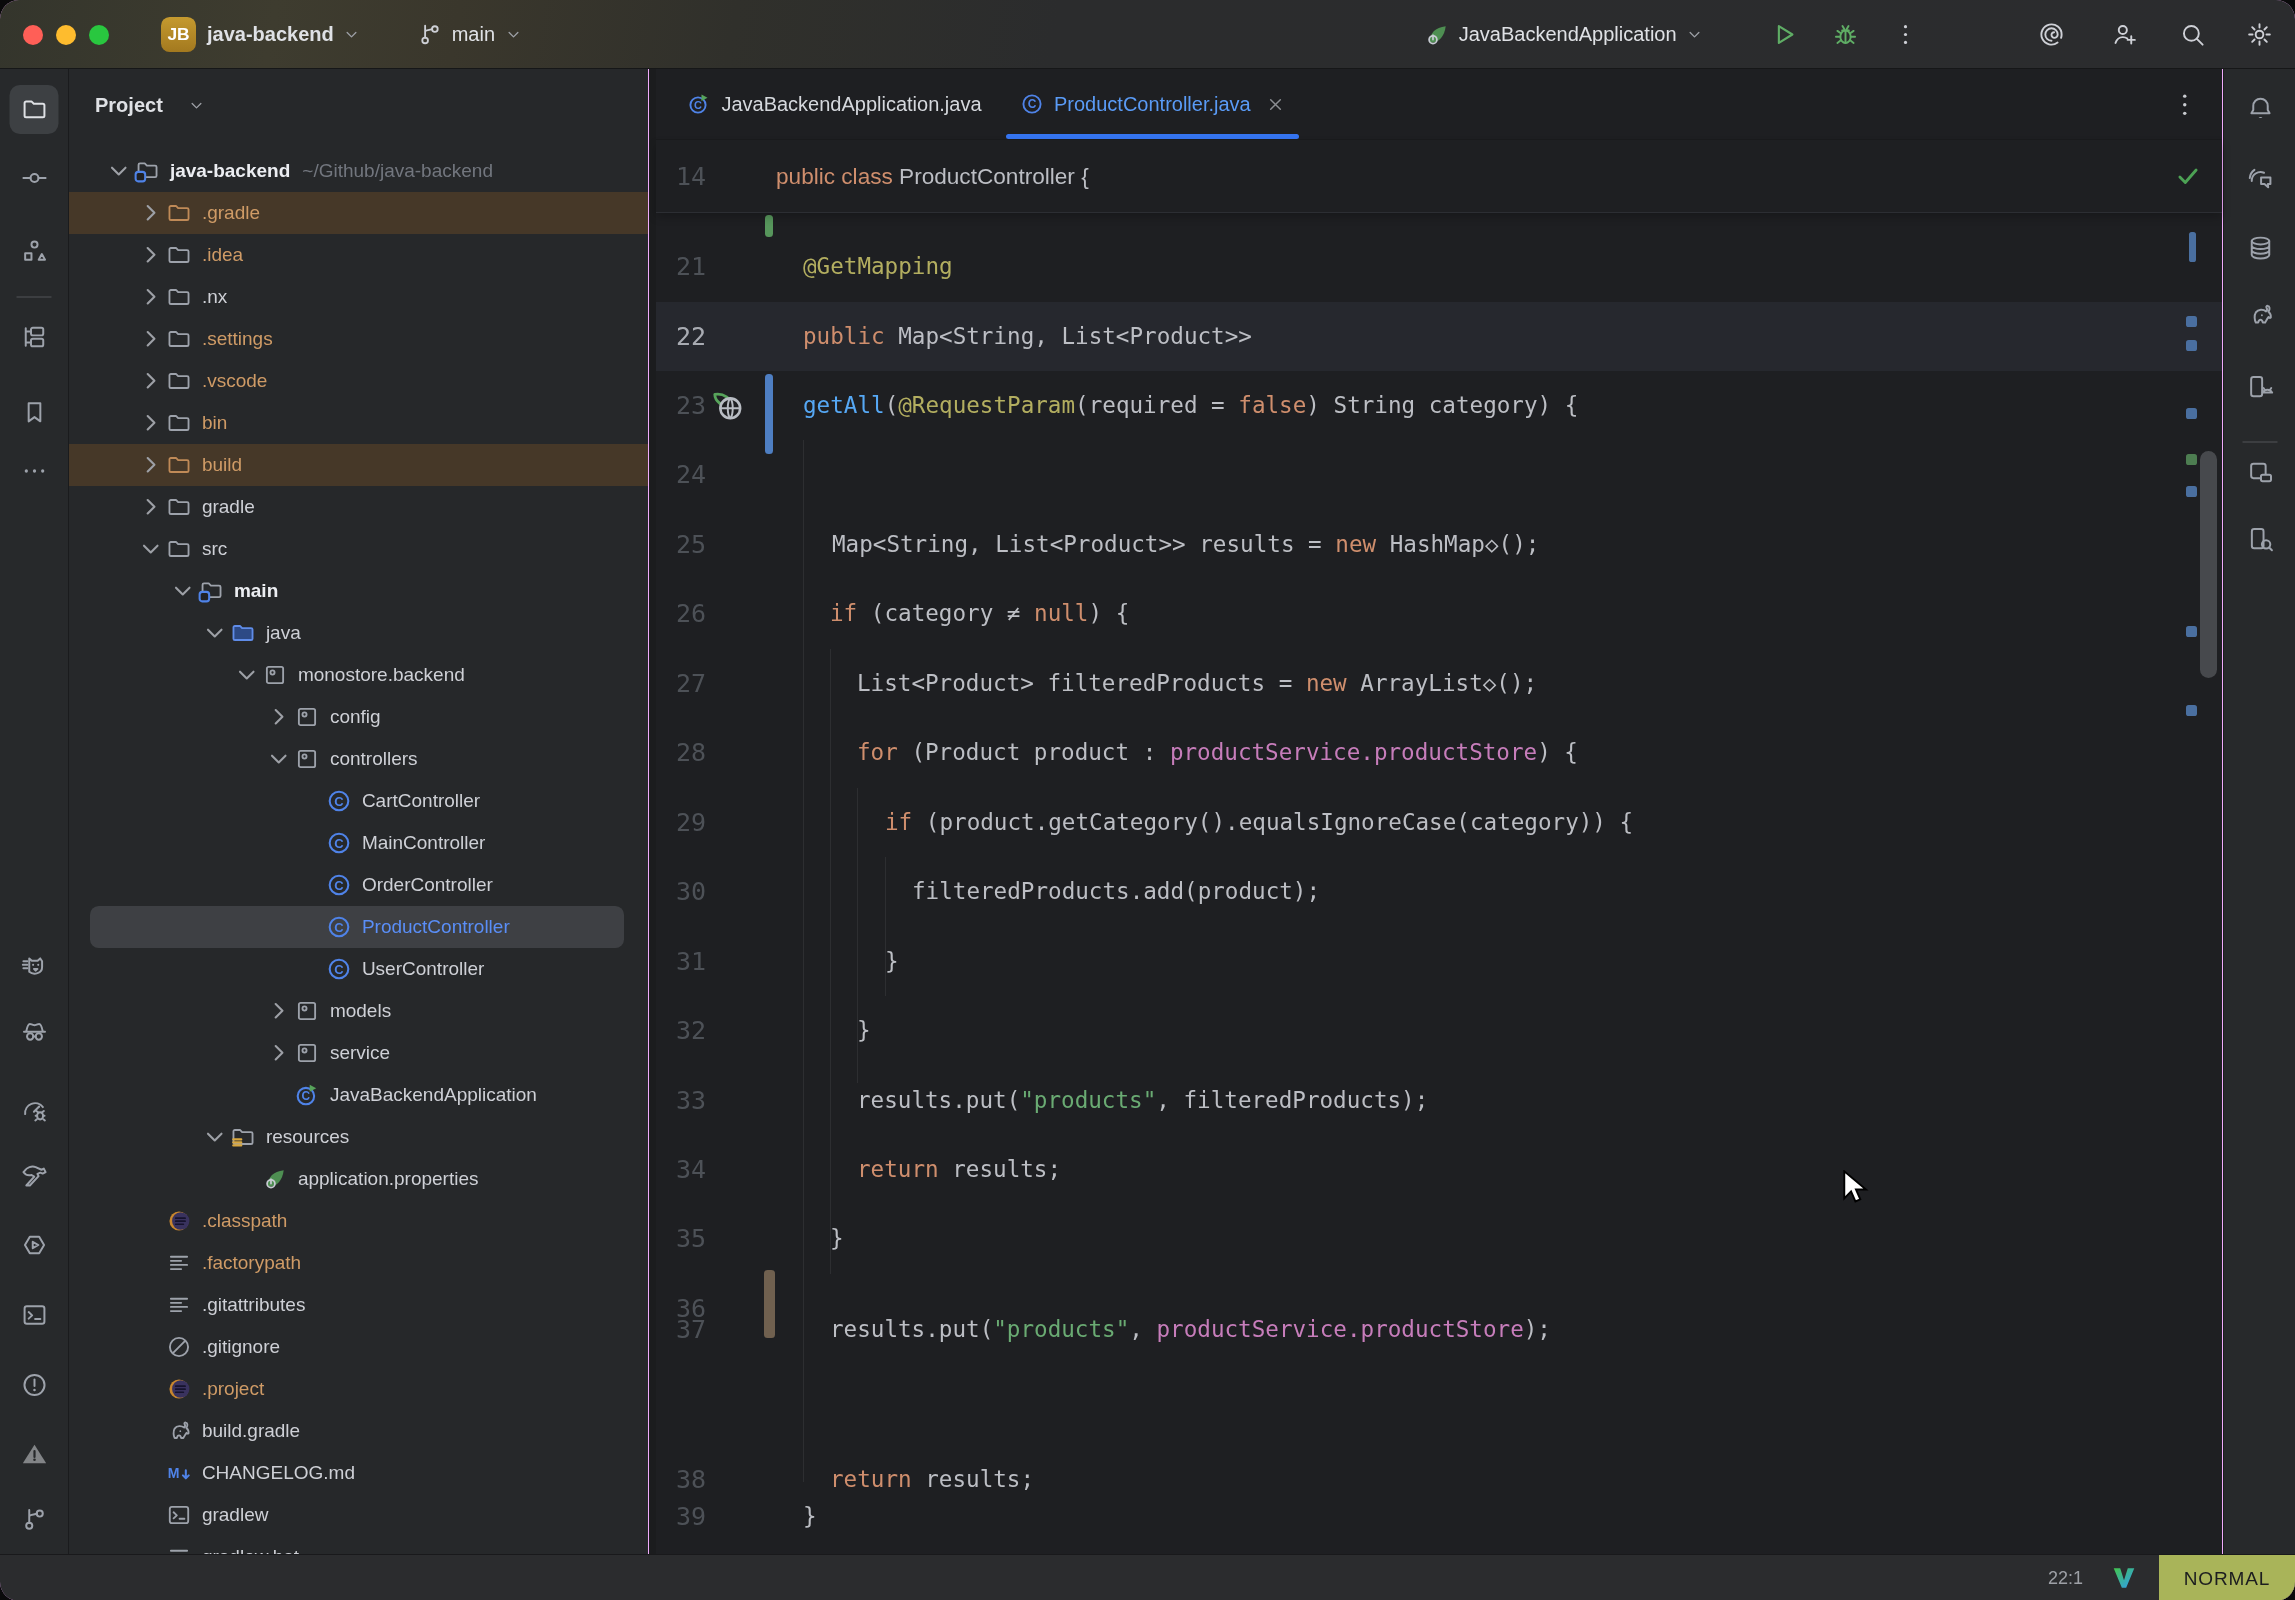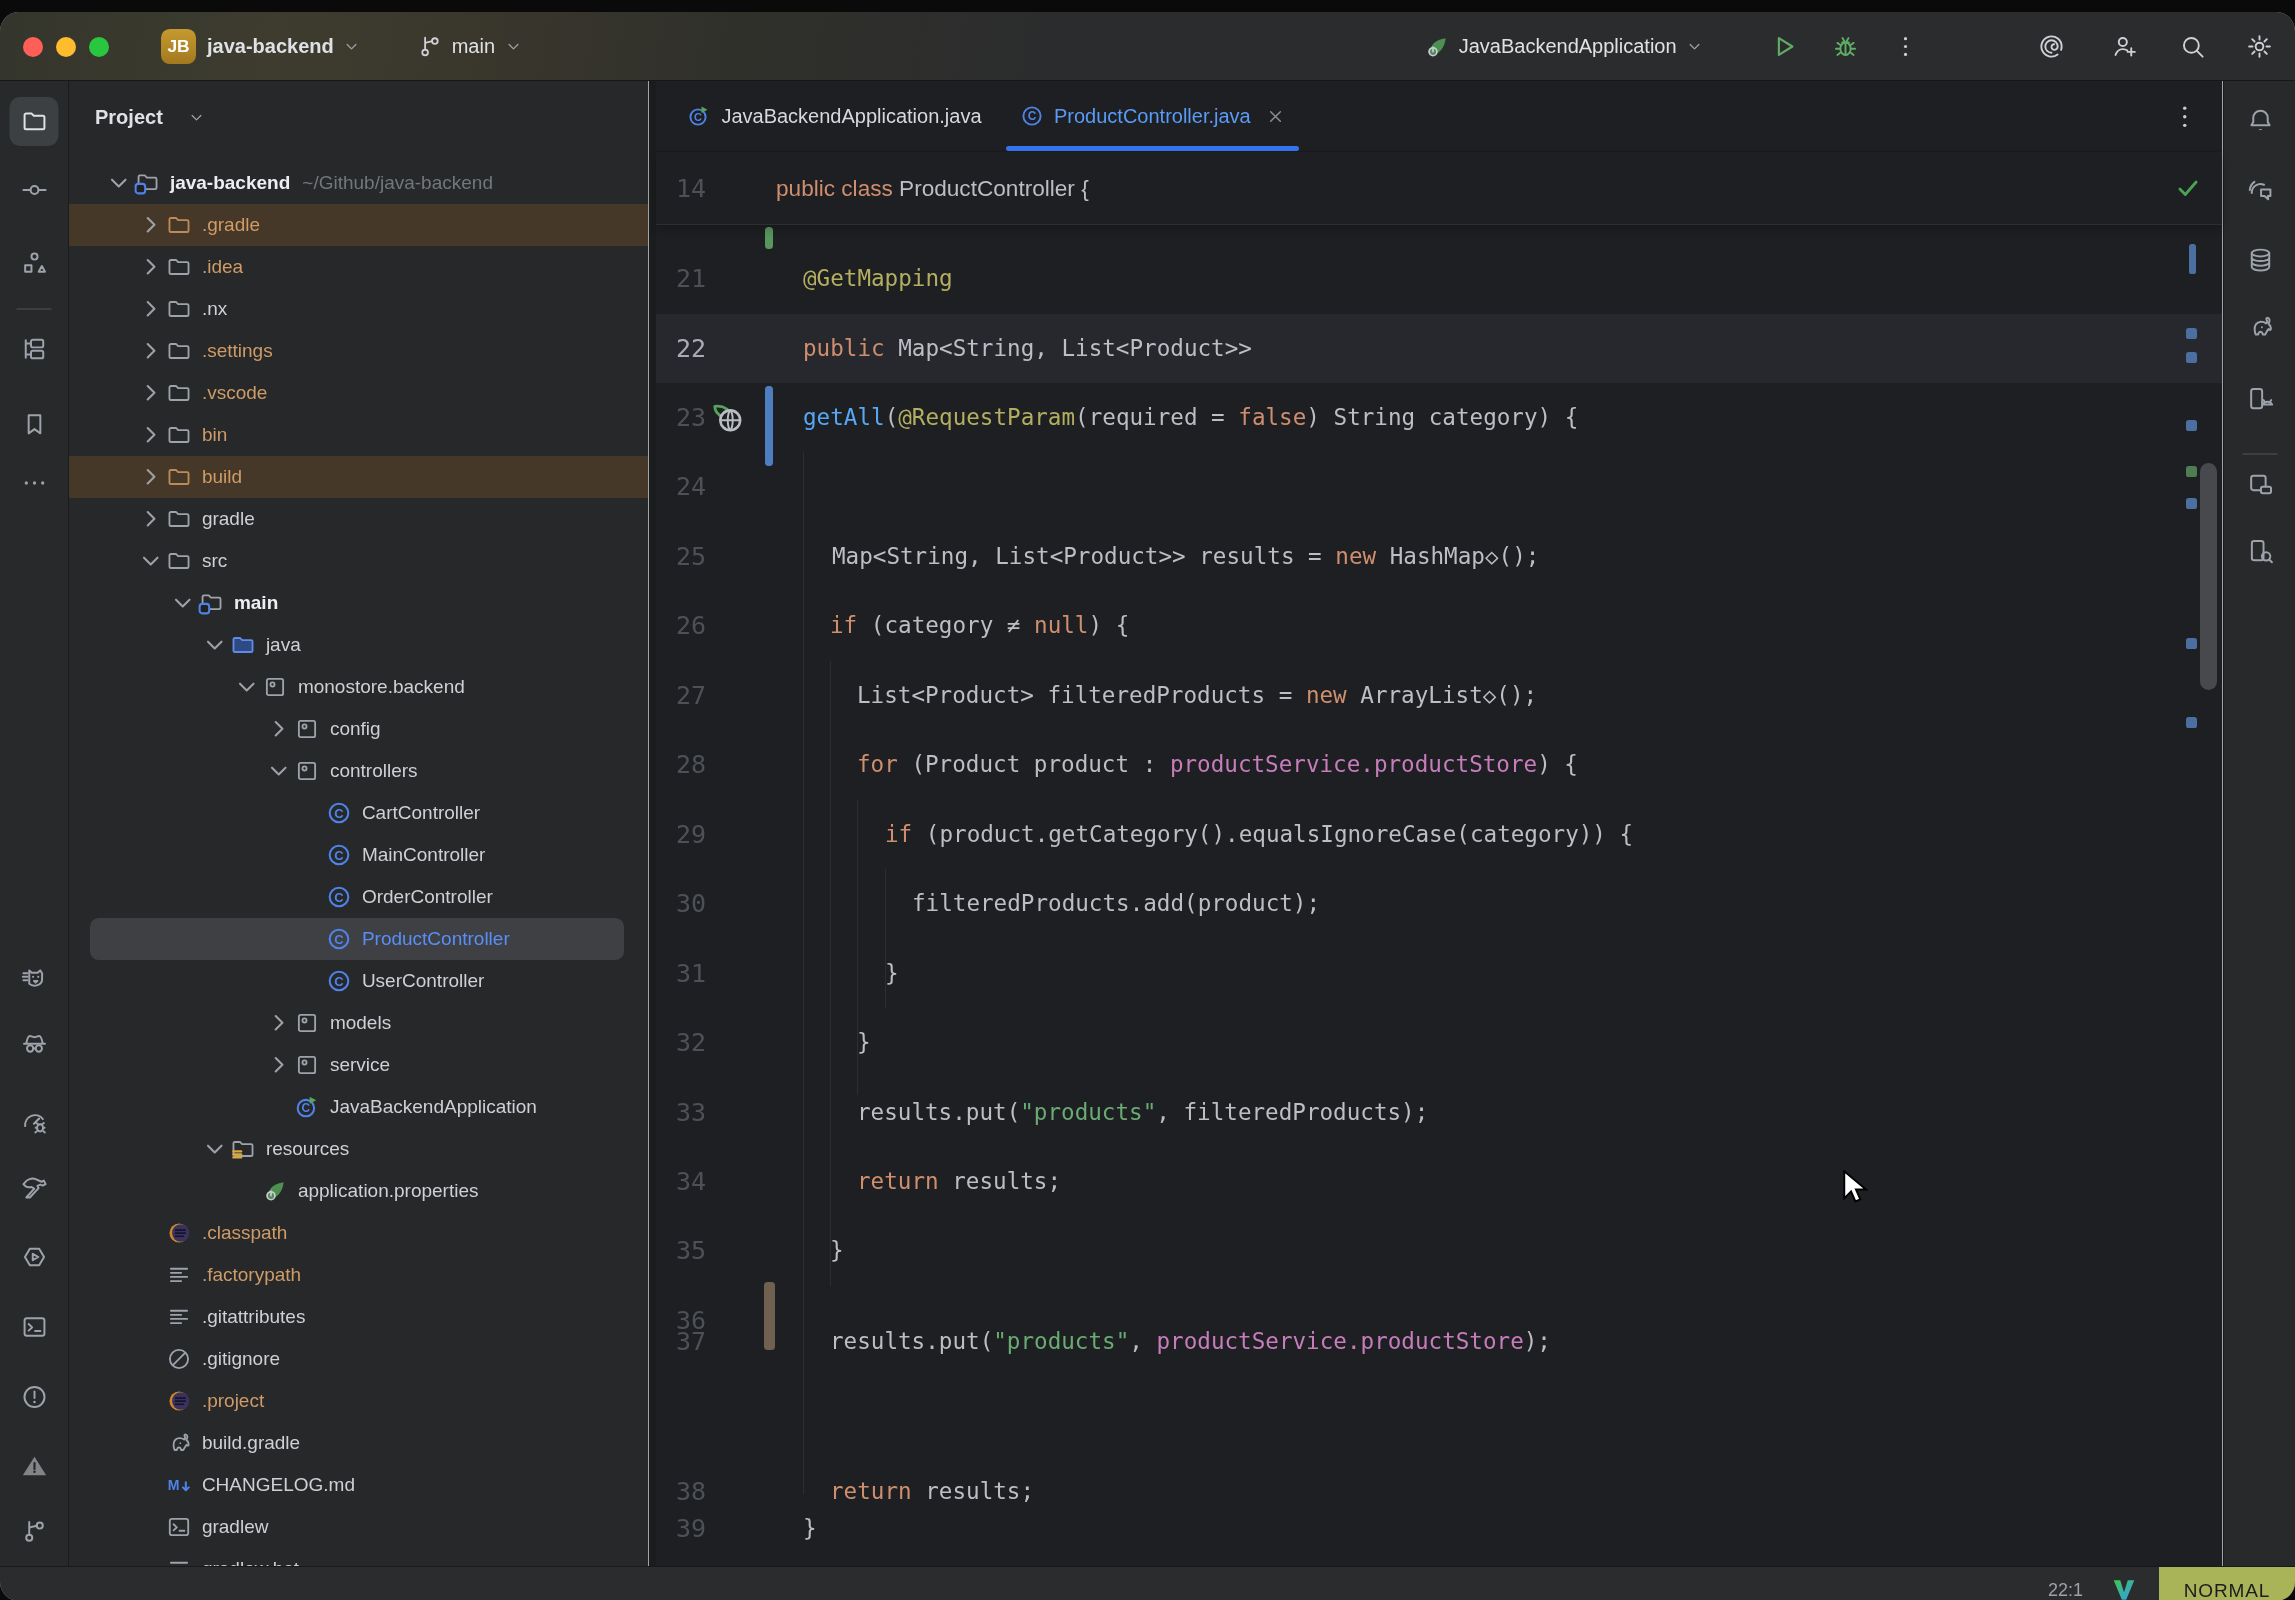--- a/index.html
+++ b/index.html
@@ -1,19 +1,19 @@
 <!DOCTYPE html>
 <html style="font-size:14px"><head>
 <meta charset="utf-8">
 <style>
   html,body{margin:0;padding:0;background:#0a0a0b;}
   *{box-sizing:border-box;}
   body{font-family:"Liberation Sans",sans-serif;-webkit-font-smoothing:antialiased;}
   .stage{width:2295px;height:1601px;position:relative;}
-  .window{position:absolute;inset:0;border-radius:19px;overflow:hidden;background:#a3a3a3;margin-top:12px;}
+  .window{position:absolute;inset:0;border-radius:19px;overflow:hidden;background:#f0abfc;}
 
   
   .titlebar{position:absolute;left:0;top:0;width:2295px;height:69px;
     background:linear-gradient(100deg,#34352c 0%,#3e3c2f 12%,#3a372c 20%,#30302b 32%,#2b2c2d 46%,#2b2c2e 100%);
     border-bottom:0.9px solid #161718;}
   .lights{position:absolute;left:22.6px;top:25px;display:flex;gap:13px;}
   .light{width:20px;height:20px;border-radius:50%;}
   .jb-badge{position:absolute;left:161px;top:17.4px;width:35px;height:35px;border-radius:8.7px;
     background:linear-gradient(180deg,#c59a2f,#a3791f);color:#fff;font-weight:700;font-size:17.4px;
     display:flex;align-items:center;justify-content:center;}

